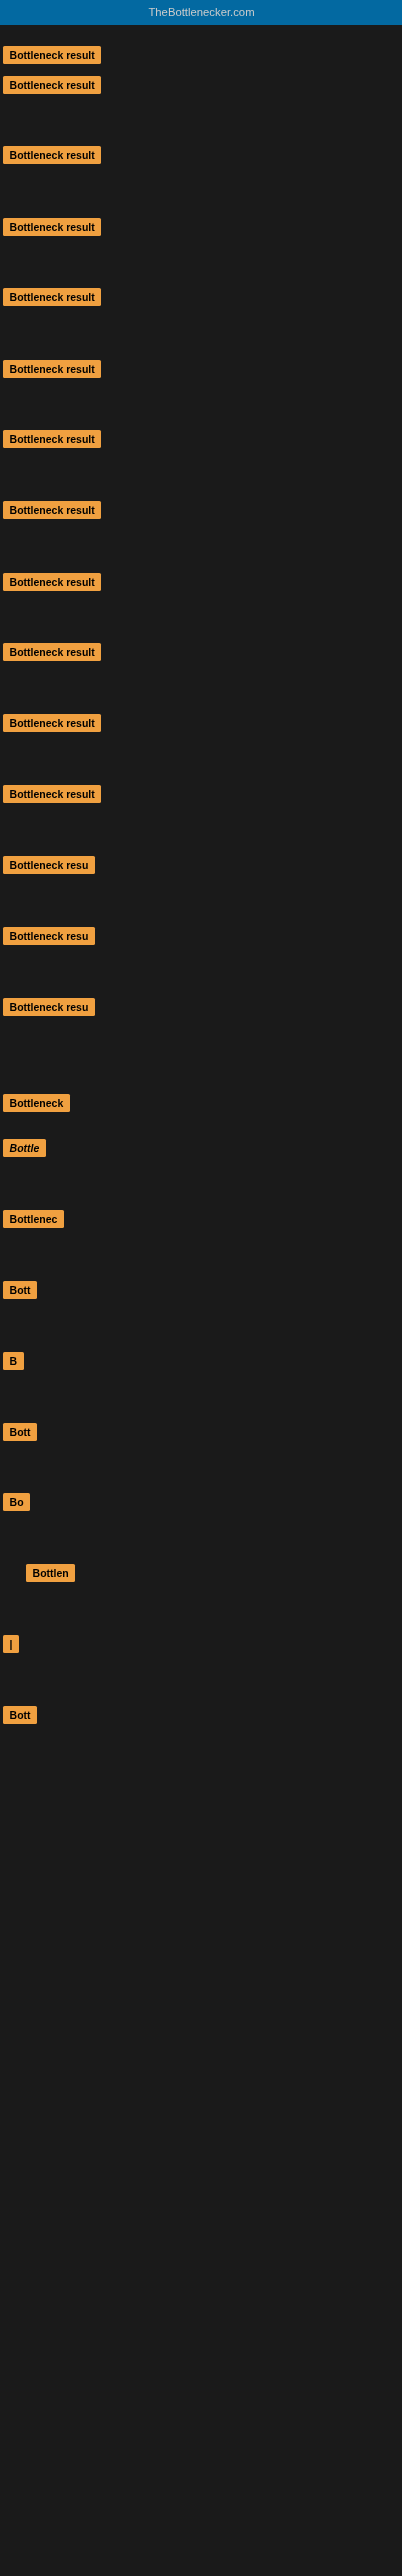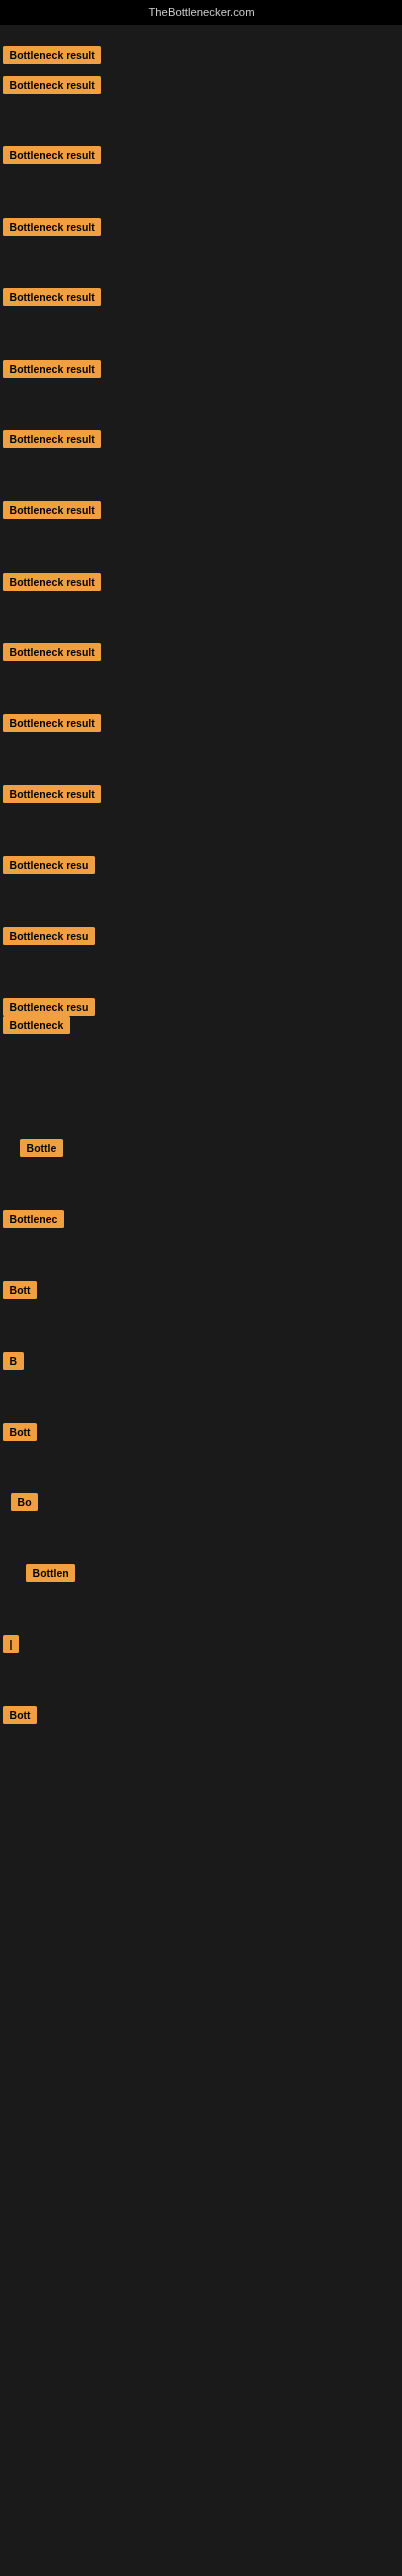--- a/index.html
+++ b/index.html
@@ -12,21 +12,21 @@
       min-height: 2576px;
       background-color: #1a1a1a;
       font-family: Arial, sans-serif;
       position: relative;
     }
     .site-title {
       text-align: center;
       color: #cccccc;
       font-size: 11.3px;
       padding: 6.4px 0;
-      background-color: #000000;
+      background-color: #0369a1;
     }
     .bottleneck-label {
       display: inline-block;
       background-color: #f0a040;
       color: #000000;
       font-size: 10.5px;
       font-weight: bold;
       padding: 3.2px 6.4px;
       border-radius: 1.6px;
       white-space: nowrap;
@@ -49,24 +49,24 @@
     <div style="position: absolute; top: 330px; left: 0px; padding: 4.8px 3.2px;"><span class="bottleneck-label">Bottleneck result</span></div>
     <div style="position: absolute; top: 400px; left: 0px; padding: 4.8px 3.2px;"><span class="bottleneck-label">Bottleneck result</span></div>
     <div style="position: absolute; top: 471px; left: 0px; padding: 4.8px 3.2px;"><span class="bottleneck-label">Bottleneck result</span></div>
     <div style="position: absolute; top: 543px; left: 0px; padding: 4.8px 3.2px;"><span class="bottleneck-label">Bottleneck result</span></div>
     <div style="position: absolute; top: 613px; left: 0px; padding: 4.8px 3.2px;"><span class="bottleneck-label">Bottleneck result</span></div>
     <div style="position: absolute; top: 684px; left: 0px; padding: 4.8px 3.2px;"><span class="bottleneck-label">Bottleneck result</span></div>
     <div style="position: absolute; top: 755px; left: 0px; padding: 4.8px 3.2px;"><span class="bottleneck-label">Bottleneck result</span></div>
     <div style="position: absolute; top: 826px; left: 0px; padding: 4.8px 3.2px;"><span class="bottleneck-label">Bottleneck resu</span></div>
     <div style="position: absolute; top: 897px; left: 0px; padding: 4.8px 3.2px;"><span class="bottleneck-label">Bottleneck resu</span></div>
     <div style="position: absolute; top: 968px; left: 0px; padding: 4.8px 3.2px;"><span class="bottleneck-label">Bottleneck resu</span></div>
-    <div style="position: absolute; top: 986px; left: 0px; padding: 4.8px 3.2px;"><span class="bottleneck-label">Bottleneck</span></div>
-    <div style="position: absolute; top: 1109px; left: 17px; padding: 4.8px 3.2px;"><span class="bottleneck-label">Bottle</span></div>
+    <div style="position: absolute; top: 1064px; left: 0px; padding: 4.8px 3.2px;"><span class="bottleneck-label">Bottleneck</span></div>
+    <div style="position: absolute; top: 1109px; left: 0px; padding: 4.8px 3.2px; font-style: italic;"><span class="bottleneck-label">Bottle</span></div>
     <div style="position: absolute; top: 1180px; left: 0px; padding: 4.8px 3.2px; text-decoration: underline;"><span class="bottleneck-label">Bottlenec</span></div>
     <div style="position: absolute; top: 1251px; left: 0px; padding: 4.8px 3.2px;"><span class="bottleneck-label">Bott</span></div>
     <div style="position: absolute; top: 1322px; left: 0px; padding: 4.8px 3.2px;"><span class="bottleneck-label">B</span></div>
     <div style="position: absolute; top: 1393px; left: 0px; padding: 4.8px 3.2px;"><span class="bottleneck-label">Bott</span></div>
-    <div style="position: absolute; top: 1463px; left: 0px; padding: 4.8px 3.2px; margin-left: 8px;"><span class="bottleneck-label">Bo</span></div>
+    <div style="position: absolute; top: 1463px; left: 0px; padding: 4.8px 3.2px;"><span class="bottleneck-label">Bo</span></div>
     <div style="position: absolute; top: 1534px; left: 0px; padding: 4.8px 3.2px; margin-left: 23px;"><span class="bottleneck-label">Bottlen</span></div>
     <div style="position: absolute; top: 1605px; left: 0px; padding: 4.8px 3.2px;"><span class="bottleneck-label">|</span></div>
     <div style="position: absolute; top: 1676px; left: 0px; padding: 4.8px 3.2px;"><span class="bottleneck-label">Bott</span></div>
   </div>
 
 
 </body></html>

